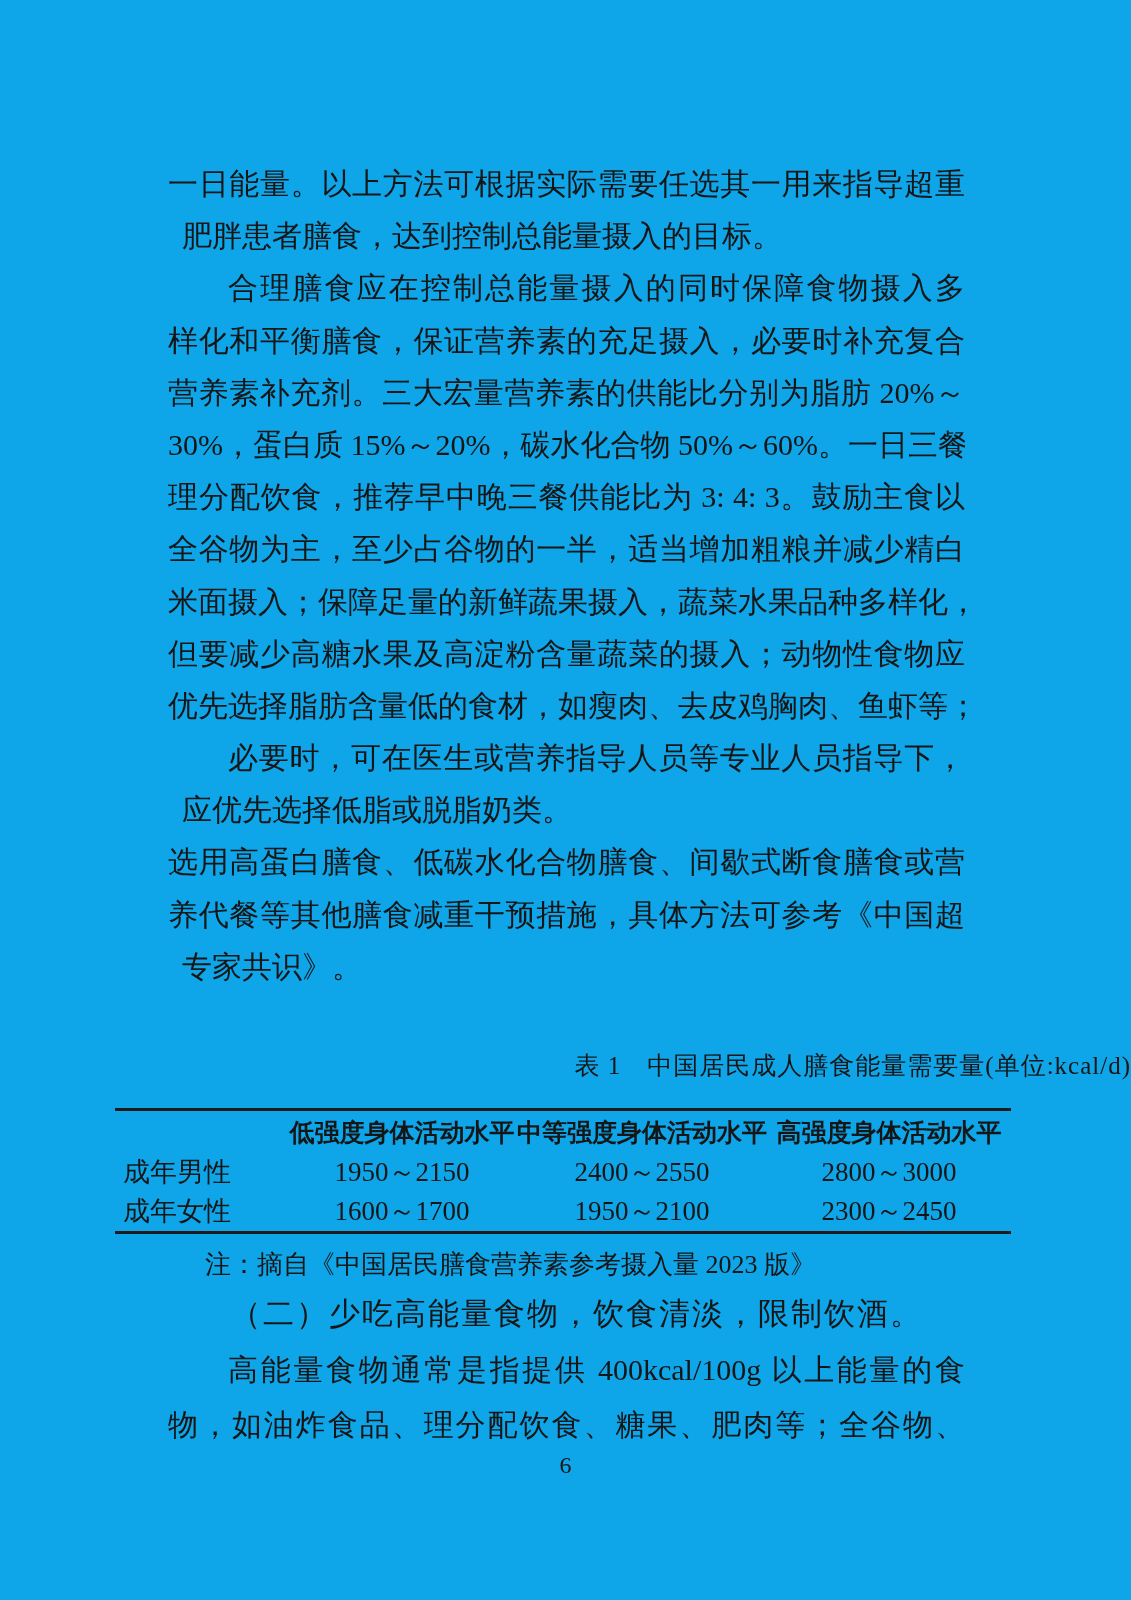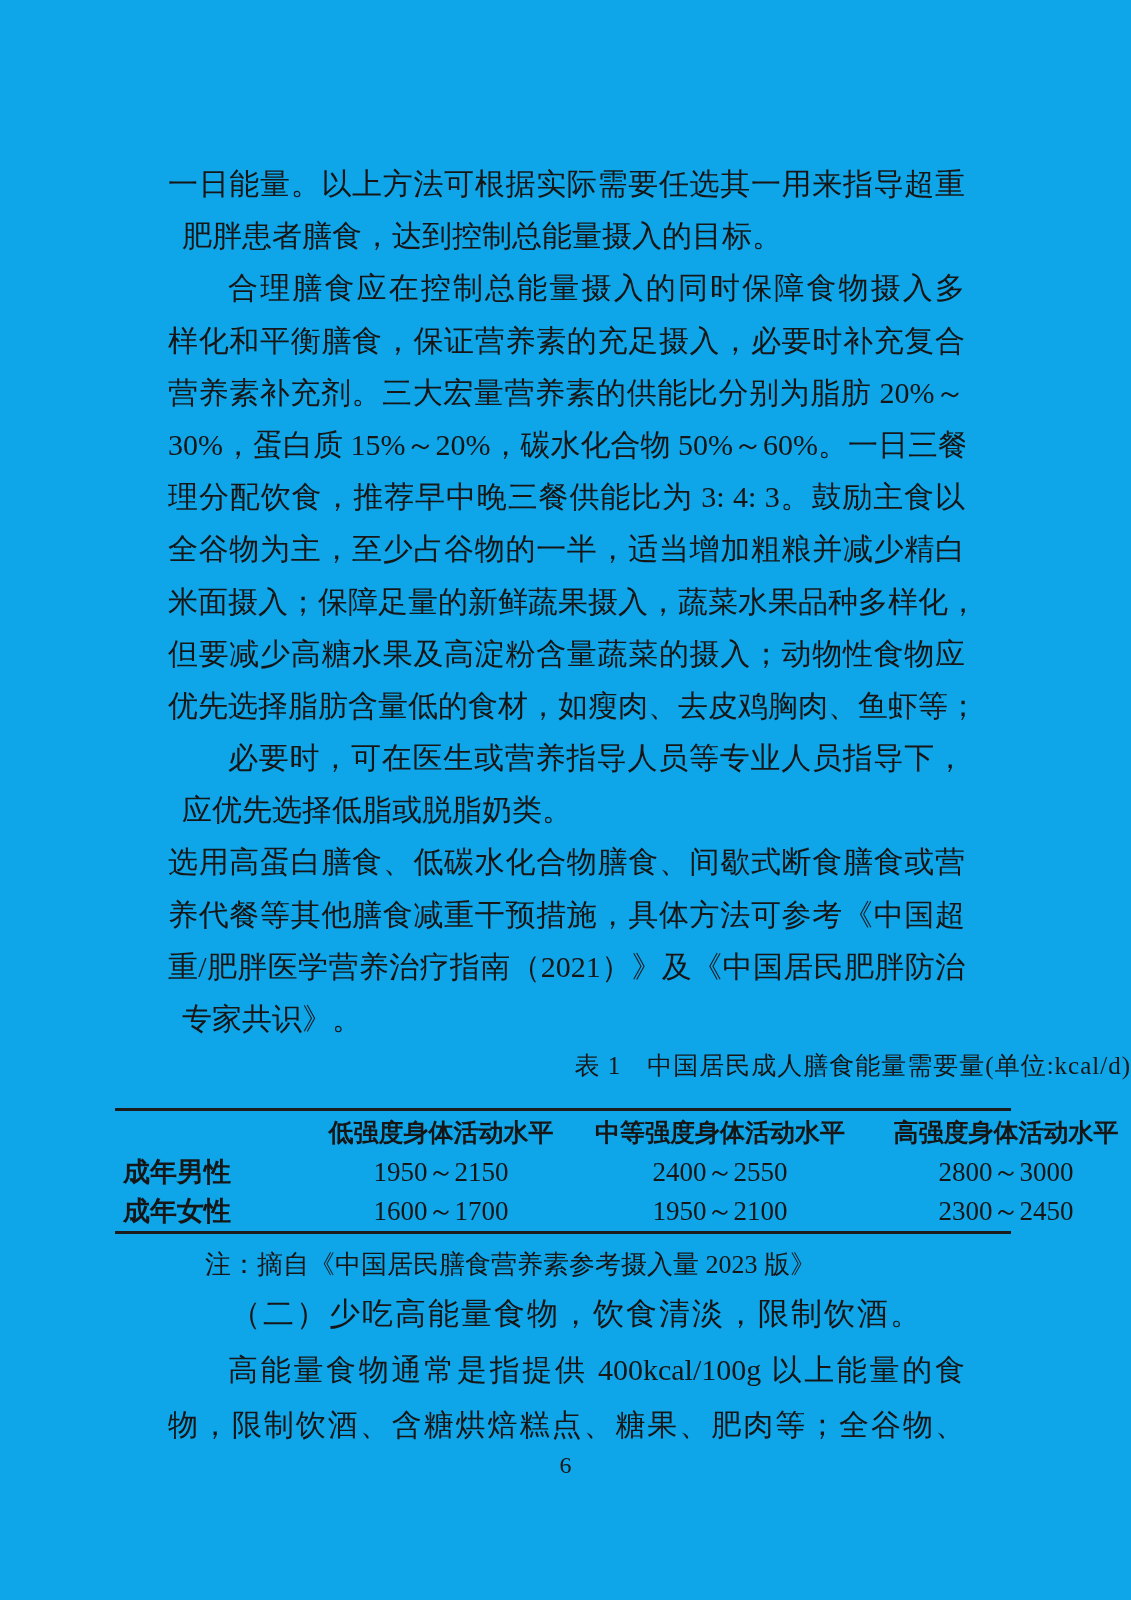--- a/index.html
+++ b/index.html
@@ -31,33 +31,33 @@
     position:absolute; top:1048px; left:0; width:100%;
     text-align:right; font-size:25px; line-height:36px;
     letter-spacing:1px;
   }
   
   .tbl {
     position:absolute; left:115px; top:1108px; width:896px;
     border-top:3px solid #1c1c1c;
     border-bottom:3px solid #1c1c1c;
   }
-  .tbl-row { display:grid; grid-template-columns:172px 230px 250px 244px;gap:39px; }
+  .tbl-row { display:grid; grid-template-columns:172px 230px 250px 244px; }
   .tbl-row.hdr { height:42px; }
   .tbl-row.data { height:39px; }
   .th {
     font-family:"Liberation Sans","DejaVu Sans",sans-serif;
     font-weight:700; font-size:25px; line-height:42px;
     text-align:center; white-space:nowrap; overflow:hidden;
   }
   .td {
     font-size:27px; line-height:39px; text-align:center;
     white-space:nowrap; overflow:hidden;
   }
-  .td.rowlabel { text-align:left; padding-left:8px;font-weight:bold; }
+  .td.rowlabel { text-align:left; padding-left:8px; }
   
   .tbl-note {
     position:absolute; left:205px; top:1248px;
     font-size:26px; line-height:34px;
   }
   
   .sec-heading {
     position:absolute; left:168px; top:1292px; width:797px;
     font-size:31px; line-height:44px;
     text-indent:2em;
@@ -88,21 +88,20 @@
     <div class="line">30%，蛋白质 15%～20%，碳水化合物 50%～60%。一日三餐合</div>
     <div class="line">理分配饮食，推荐早中晚三餐供能比为 3: 4: 3。鼓励主食以</div>
     <div class="line">全谷物为主，至少占谷物的一半，适当增加粗粮并减少精白</div>
     <div class="line">米面摄入；保障足量的新鲜蔬果摄入，蔬菜水果品种多样化，</div>
     <div class="line">但要减少高糖水果及高淀粉含量蔬菜的摄入；动物性食物应</div>
     <div class="line">优先选择脂肪含量低的食材，如瘦肉、去皮鸡胸肉、鱼虾等；</div>
     <div class="line indent">必要时，可在医生或营养指导人员等专业人员指导下，</div>
     <div class="line end">应优先选择低脂或脱脂奶类。</div>
     <div class="line">选用高蛋白膳食、低碳水化合物膳食、间歇式断食膳食或营</div>
     <div class="line">养代餐等其他膳食减重干预措施，具体方法可参考《中国超</div>
-    <div class="line">重/肥胖医学营养治疗指南（2021）》及《中国居民肥胖防治</div>
     <div class="line end">专家共识》。</div>
   </div>
 
   <div class="tbl-caption">表 1　中国居民成人膳食能量需要量(单位:kcal/d)</div>
 
   <div class="tbl">
     <div class="tbl-row hdr">
       <div class="th"></div>
       <div class="th">低强度身体活动水平</div>
       <div class="th">中等强度身体活动水平</div>
@@ -121,18 +120,18 @@
       <div class="td">2300～2450</div>
     </div>
   </div>
 
   <div class="tbl-note">注：摘自《中国居民膳食营养素参考摄入量 2023 版》</div>
 
   <div class="sec-heading">（二）少吃高能量食物，饮食清淡，限制饮酒。</div>
 
   <div class="textcol2">
     <div class="line indent">高能量食物通常是指提供 400kcal/100g 以上能量的食</div>
-    <div class="line">物，限制饮酒、含糖烘焙糕点、糖果、肥肉等；全谷物、</div>
+    <div class="line">物，如油炸食品、理分配饮食、糖果、肥肉等；全谷物、</div>
   </div>
 
   <div class="page-number">6</div>
 
 </div>
 
 </body></html>

